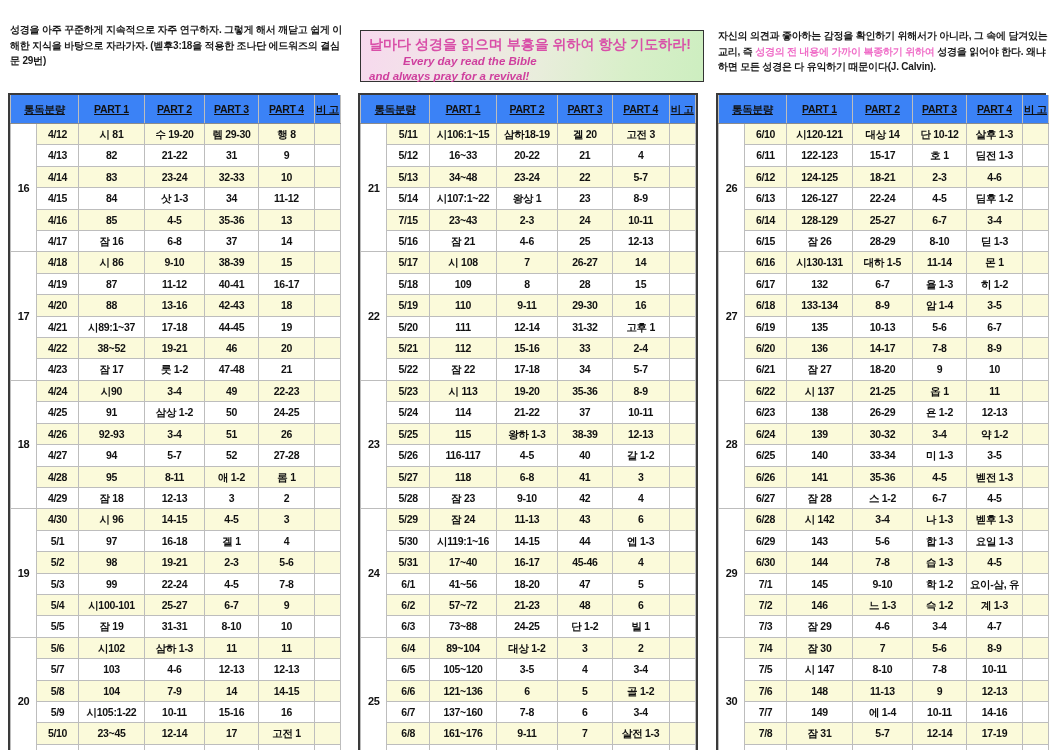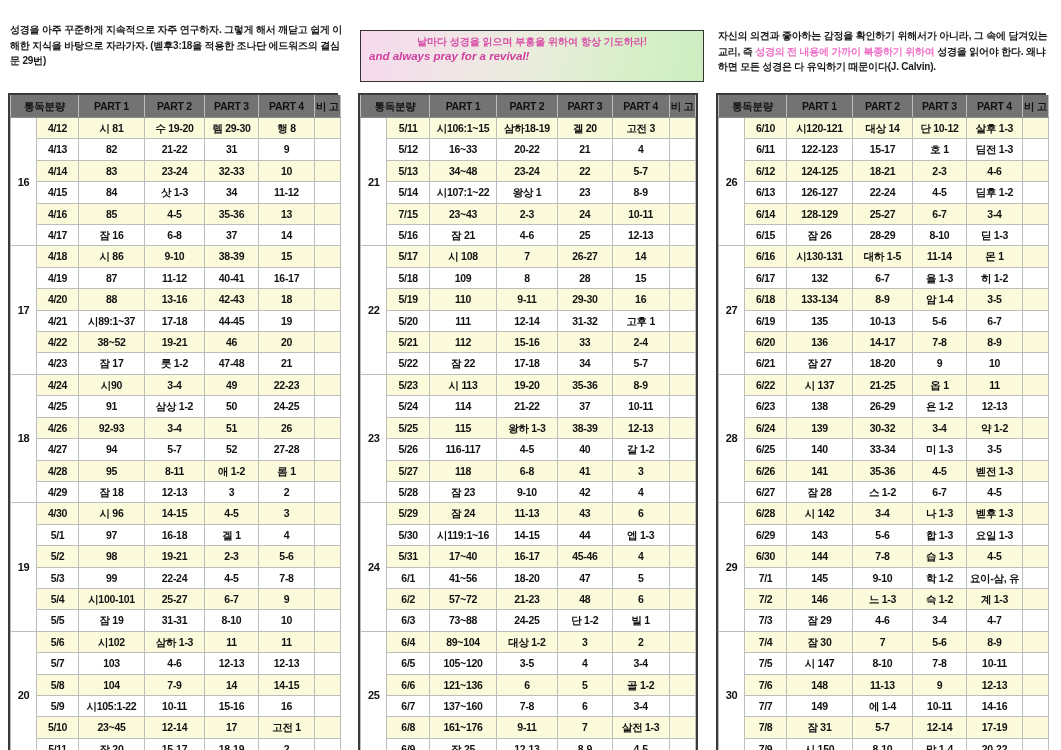--- a/index.html
+++ b/index.html
@@ -42,21 +42,21 @@
     box-sizing:border-box;
     padding:4px 8px 0 8px;
   }
   .banner .ln{
     font-size:11.5px;
     line-height:1.35;
     font-weight:700;
     color:#d94fa8;
     white-space:nowrap;
   }
-  .banner .ln1{text-align:center;font-size:10px;}
+  .banner .ln1{font-size:14px;}
   .banner .ln2{text-align:left;padding-left:34px;color:#cf3f9e;font-style:italic;}
   .banner .ln3{text-align:left;padding-right:6px;color:#cf3f9e;font-style:italic;}
 
   
   .tblwrap{
     position:absolute;top:93px;left:0;
     border:2px solid #3a3a3a;
     box-sizing:border-box;
     background:#fff;
   }
@@ -76,26 +76,27 @@
     padding:0;
     height:20.4px;
     line-height:20.4px;
     color:#111;
     font-weight:600;
     letter-spacing:-0.3px;
     overflow:hidden;
     white-space:nowrap;
   }
   table.plan thead th{
-    background:#737373;
-    height:22px;line-height:18px;
+    background:#3b82f6;
+    height:28px;line-height:18px;
     font-size:10.5px;
     font-weight:700;
     border-bottom:1px solid #8c8c8c;
     border-top:none;
+    text-decoration:underline;
   }
   col.c-week{width:26px;}
   col.c-date{width:42px;}
   col.c-p1{width:66px;}
   col.c-p2{width:60px;}
   col.c-p3{width:54px;}
   col.c-p4{width:56px;}
   col.c-note{width:26px;}
 
   td.week{
@@ -391,20 +392,21 @@
             </tr>
           </tbody>
       </table>
 
     </div>
   </div>
 
   <div class="col" id="col-mid">
     <div class="banner">
       <div class="ln ln1">날마다 성경을 읽으며 부흥을 위하여 항상 기도하라!</div>
+      <div class="ln ln2">Every day read the Bible</div>
       <div class="ln ln3">and always pray for a revival!</div>
     </div>
     <div class="tblwrap">
       <table class="plan">
         <colgroup>
           <col class="c-week">
             <col class="c-date">
             <col class="c-p1">
             <col class="c-p2">
             <col class="c-p3">

